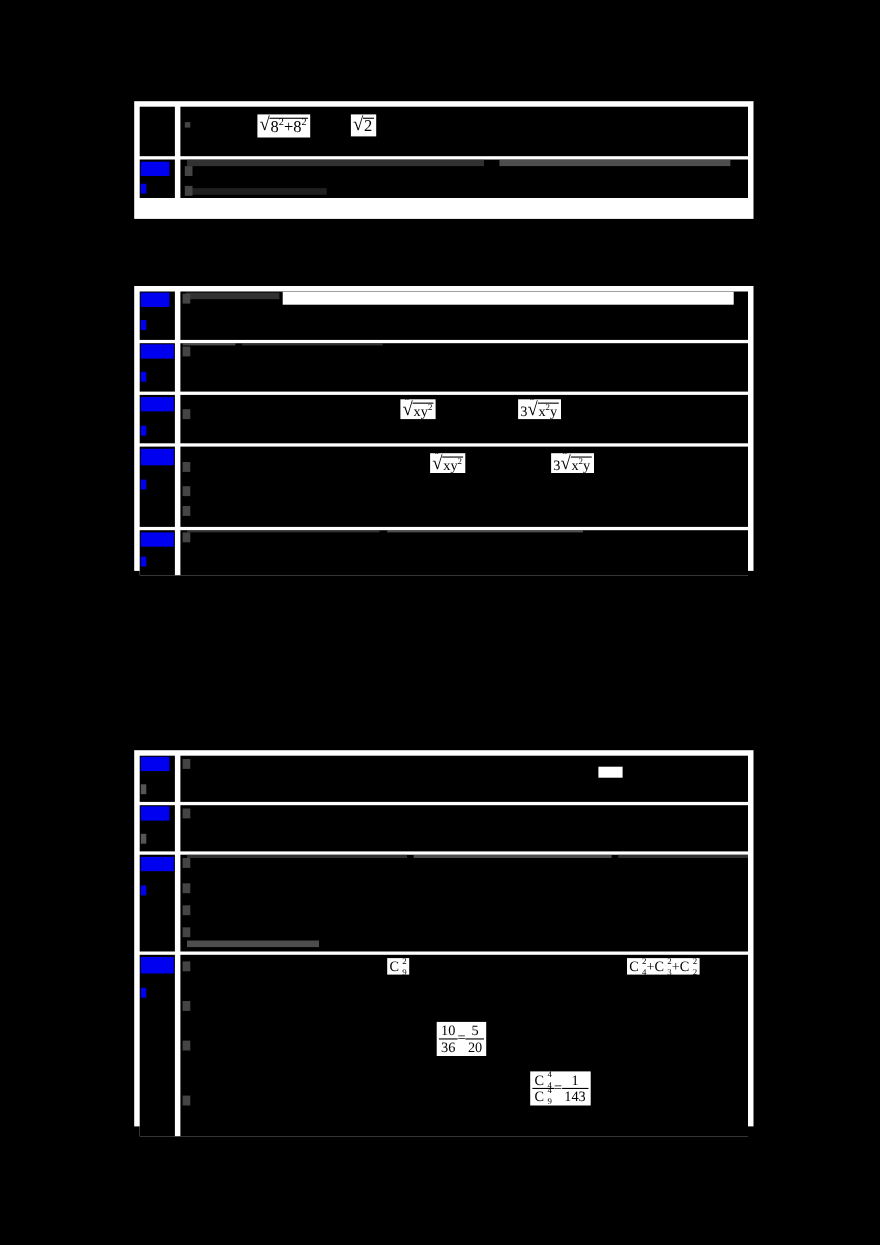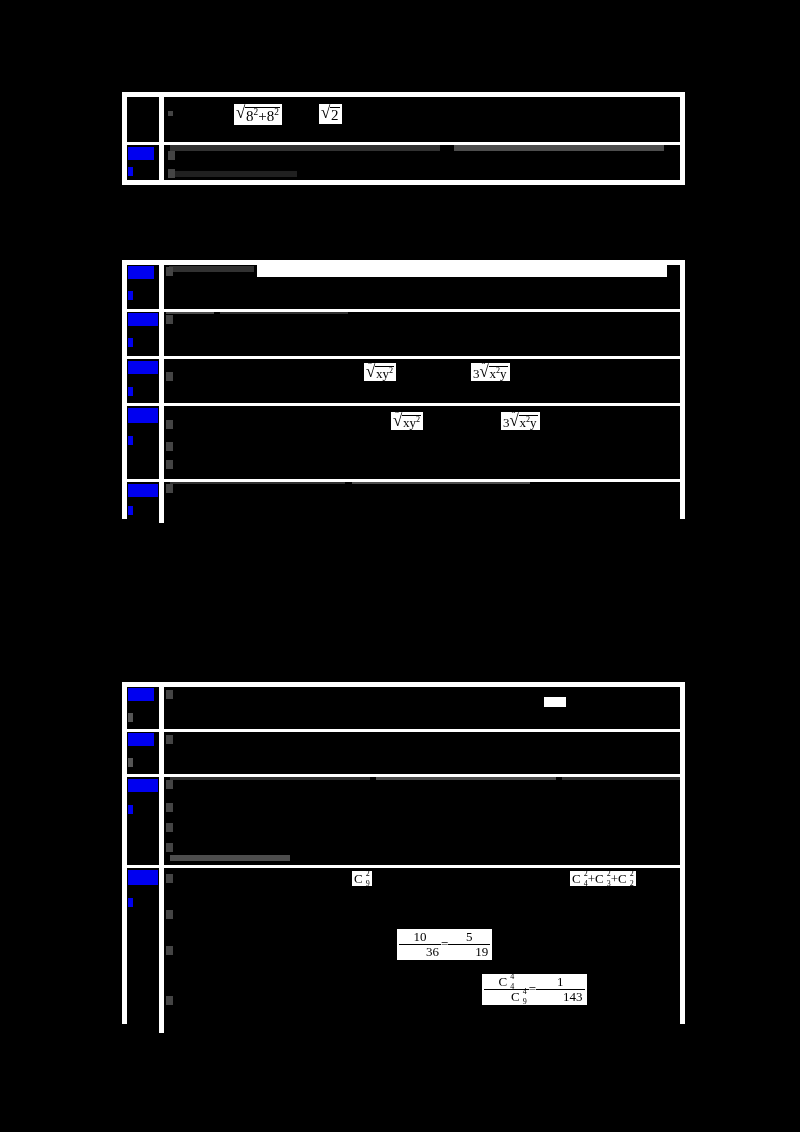--- a/index.html
+++ b/index.html
@@ -132,37 +132,37 @@
   sup { font-size: .62em; vertical-align: super; }
 
   
   .frac {
     display: inline-block;
     vertical-align: middle;
     text-align: center;
     line-height: 1.08;
   }
   .frac > .num { display: block; border-bottom: 1px solid #000; padding: 0 2px; }
-  .frac > .den { display: block; padding: 0 2px; margin-left: 25px; }
+  .frac > .den { display: block; padding: 0 2px; }
 
   
   .comb { display: inline-block; position: relative; padding-right: 7px; }
   .comb > .c-up {
     position: absolute; right: 0; top: -2px; font-size: 8px;
   }
   .comb > .c-dn {
     position: absolute; right: 0; bottom: -3px; font-size: 8px;
   }
 </style>
 </head>
 <body>
 
 <div class="page-canvas">
 
-  <div class="doc-table" style="left:122px; top:92px; width:563px; height:93px;">
+  <div class="doc-table" style="left:122px; top:92px; width:563px; height:107px;">
 
     <div class="tbl-row" style="height:45px;">
       <div class="cell-label"></div>
       <div class="cell-body">
         <span class="stub" style="left:4px; top:14px; width:5px; height:5px;"></span>
 
         <span class="math" style="left:70px; top:7px; font-size:15px;">
           <span class="sqrt">
             <span class="radicand"><span>8</span><sup>2</sup><span>+</span><span>8</span><sup>2</sup></span>
           </span>
@@ -339,21 +339,21 @@
         <span class="math" style="left:406px; top:3px; font-size:13px;">
           <span class="comb"><span>C</span><span class="c-up">2</span><span class="c-dn">4</span></span><span>+</span><span class="comb"><span>C</span><span class="c-up">2</span><span class="c-dn">3</span></span><span>+</span><span class="comb"><span>C</span><span class="c-up">2</span><span class="c-dn">2</span></span>
         </span>
 
         <span class="math" style="left:233px; top:61px; font-size:13px;">
           <span class="frac">
             <span class="num">10</span>
             <span class="den">36</span>
           </span><span>=</span><span class="frac">
             <span class="num">5</span>
-            <span class="den">19</span>
+            <span class="den">20</span>
           </span>
         </span>
 
         <span class="math" style="left:318px; top:106px; font-size:13px;">
           <span class="frac">
             <span class="num"><span class="comb"><span>C</span><span class="c-up">4</span><span class="c-dn">4</span></span></span>
             <span class="den"><span class="comb"><span>C</span><span class="c-up">4</span><span class="c-dn">9</span></span></span>
           </span><span>=</span><span class="frac">
             <span class="num">1</span>
             <span class="den">143</span>

